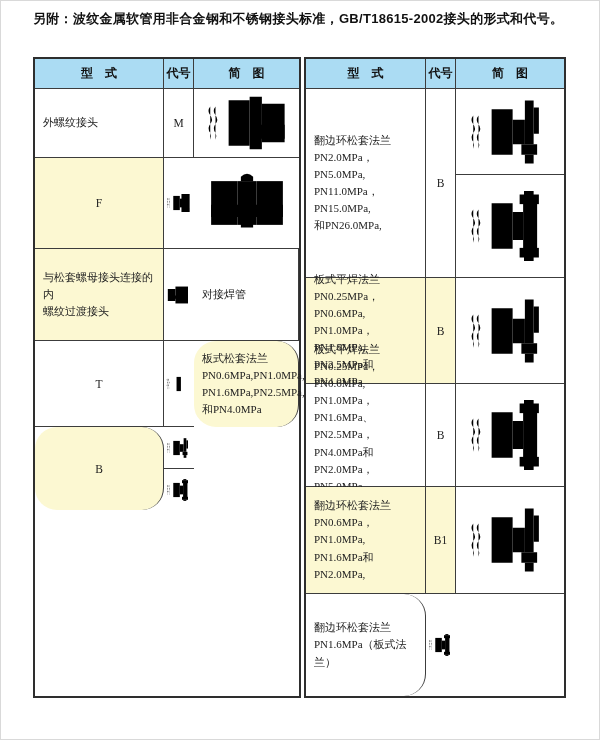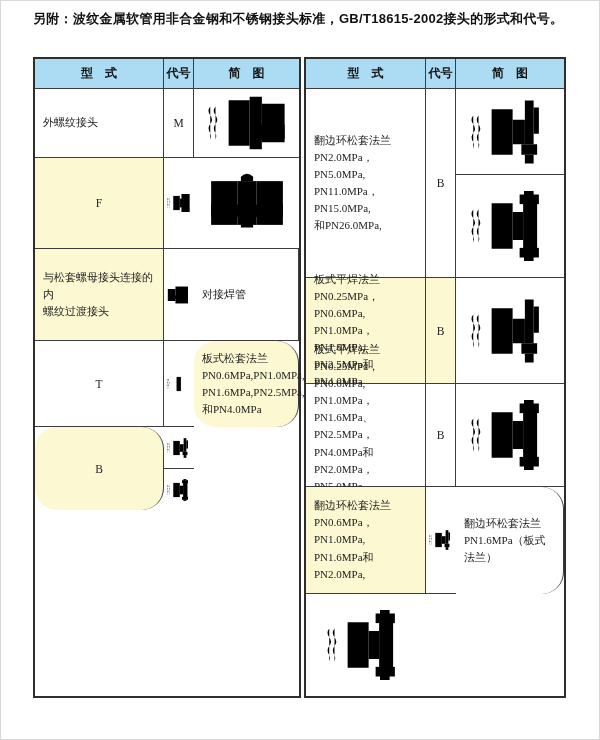--- a/index.html
+++ b/index.html
@@ -229,20 +229,21 @@
         <div class="sub">
             <svg class="diag" viewBox="0 0 110 80">
               <use href="#sym-flange-sym"></use>
             </svg>
           </div>
       </div>
 
       <div class="c tc hl">翻边环松套法兰
 PN0.6MPa，PN1.0MPa,
 PN1.6MPa和PN2.0MPa,</div>
+      <div class="c cc hl">B1</div>
       <div class="c dc lastcol">
         <div class="sub">
             <svg class="diag" viewBox="0 0 110 80">
               <use href="#sym-flange-up"></use>
             </svg>
           </div>
       </div>
 
       <div class="c tc lastrow">翻边环松套法兰
 PN1.6MPa（板式法兰）</div>

